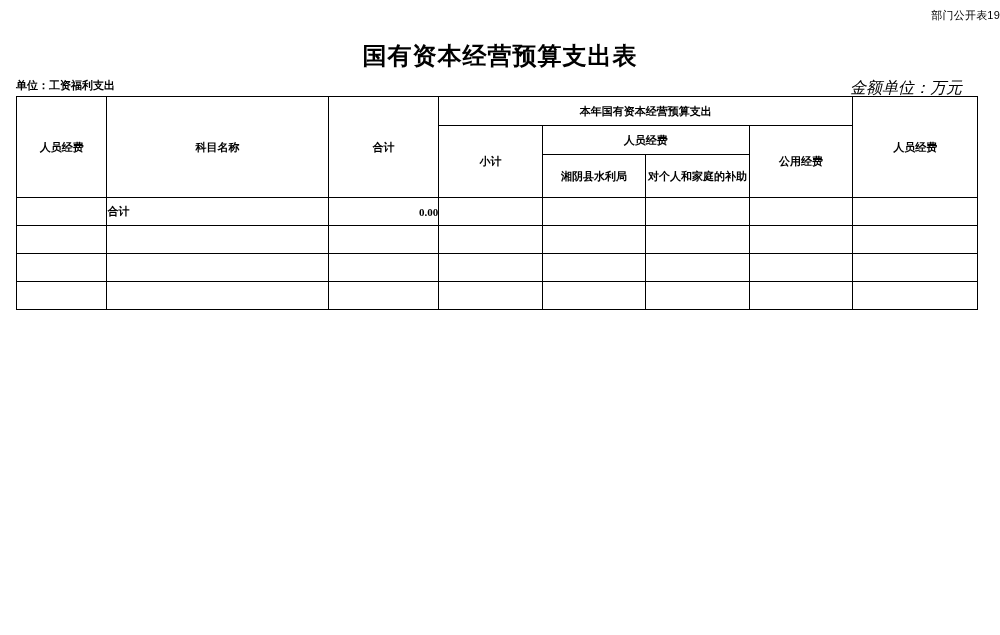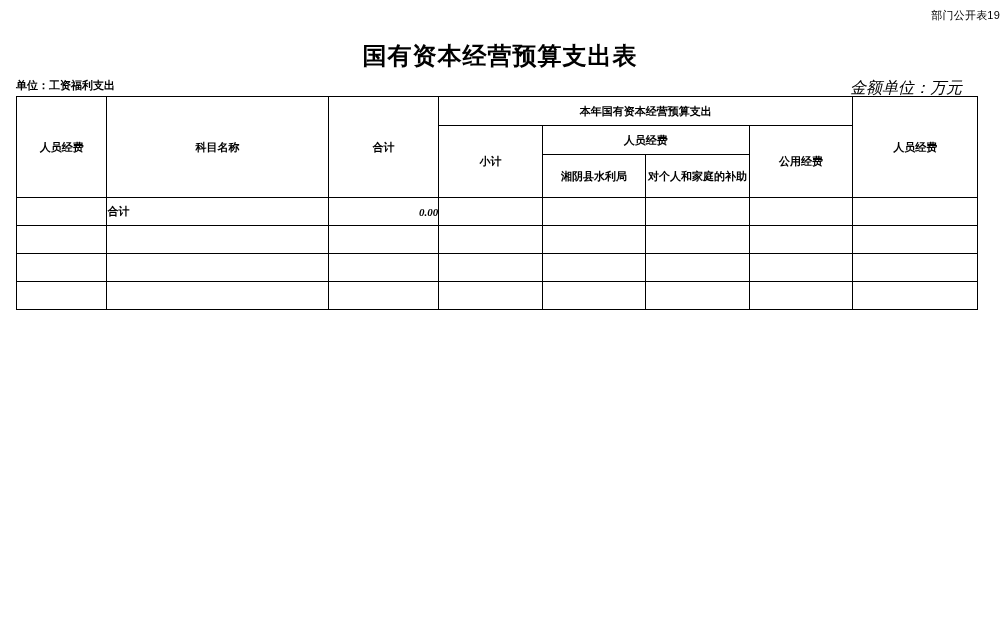--- a/index.html
+++ b/index.html
@@ -98,21 +98,20 @@
     text-align: left;
     padding-left: 4px;
     font-size: 11px;
   }
   td.num-cell {
     text-align: right;
     padding-right: 4px;
     font-weight: normal;
     font-family: "Liberation Serif", serif;
     font-size: 11px;
-    font-style: italic;
   }
   .col-code { width: 90px; }
   .col-name { width: 220px; }
   .col-total { width: 110px; }
   .col-sub { width: 103px; }
   .col-wage { width: 103px; }
   .col-subsidy { width: 103px; }
   .col-public { width: 103px; }
   .col-project { width: 124px; }
 </style>

